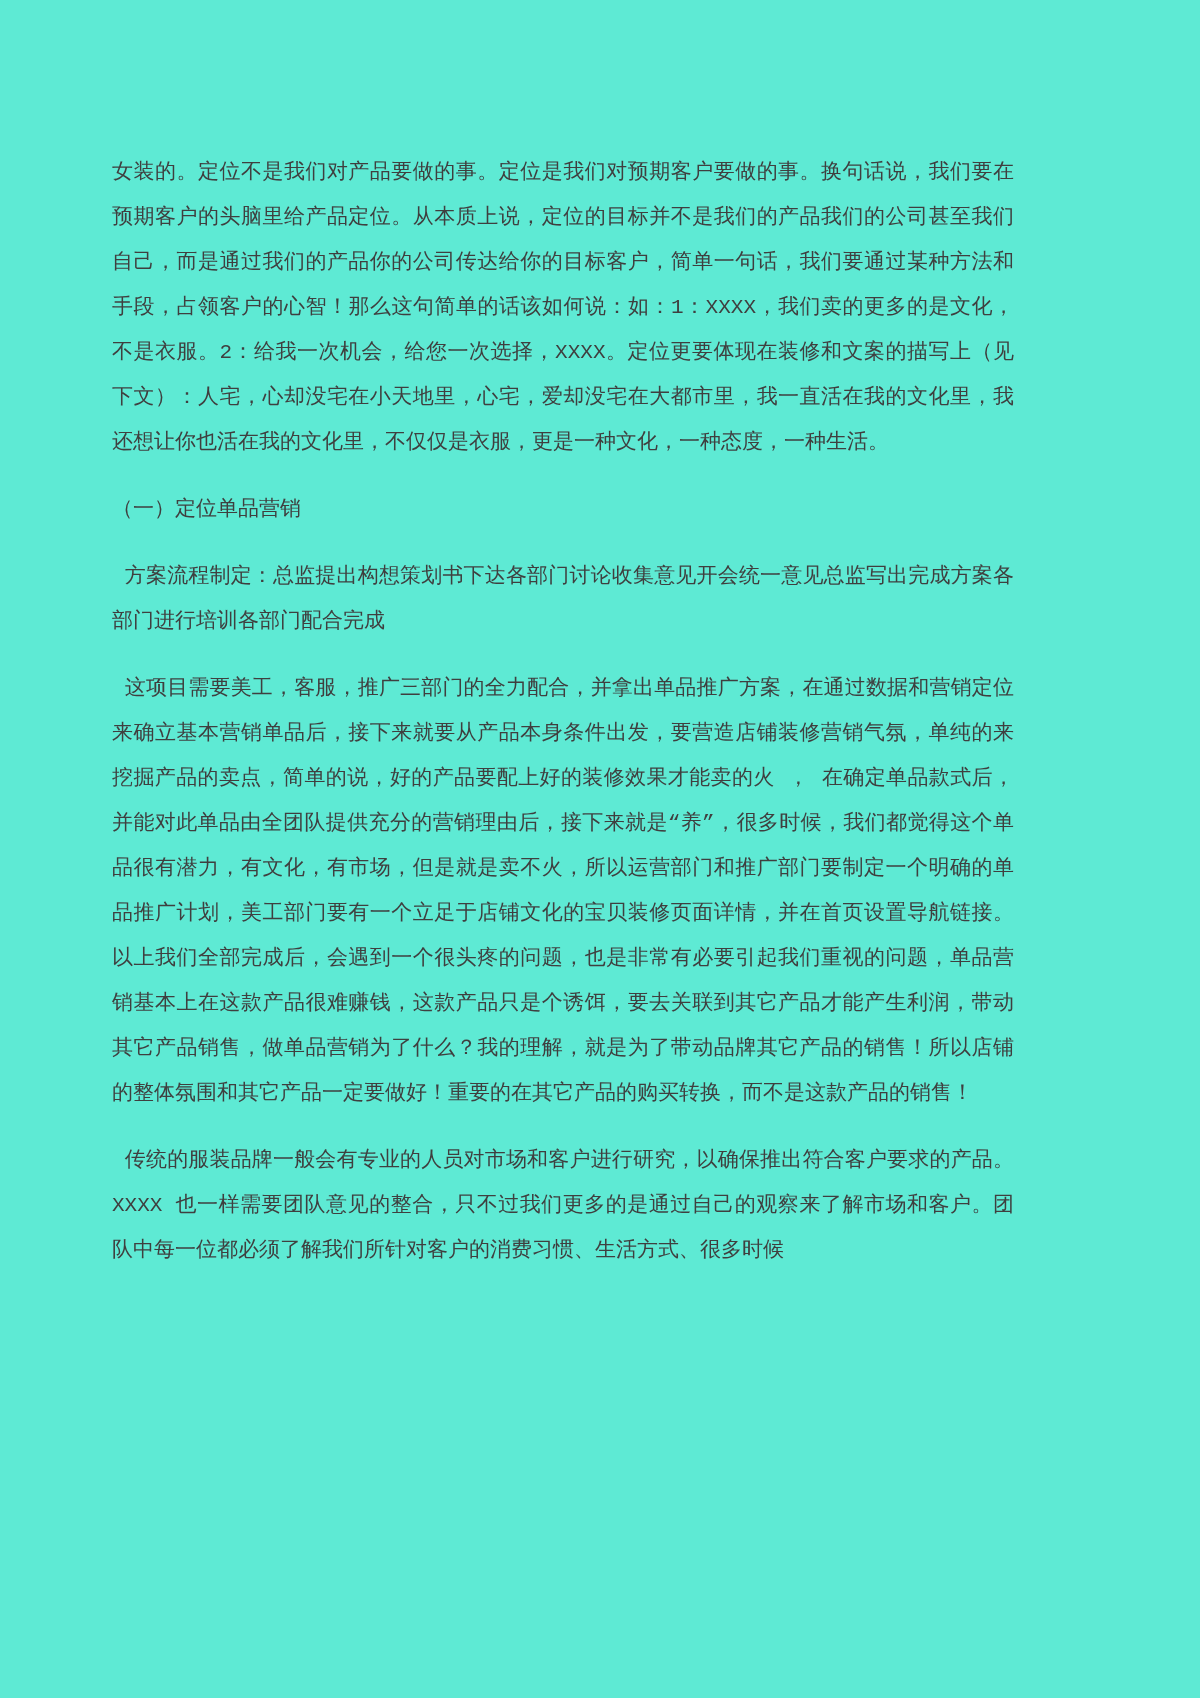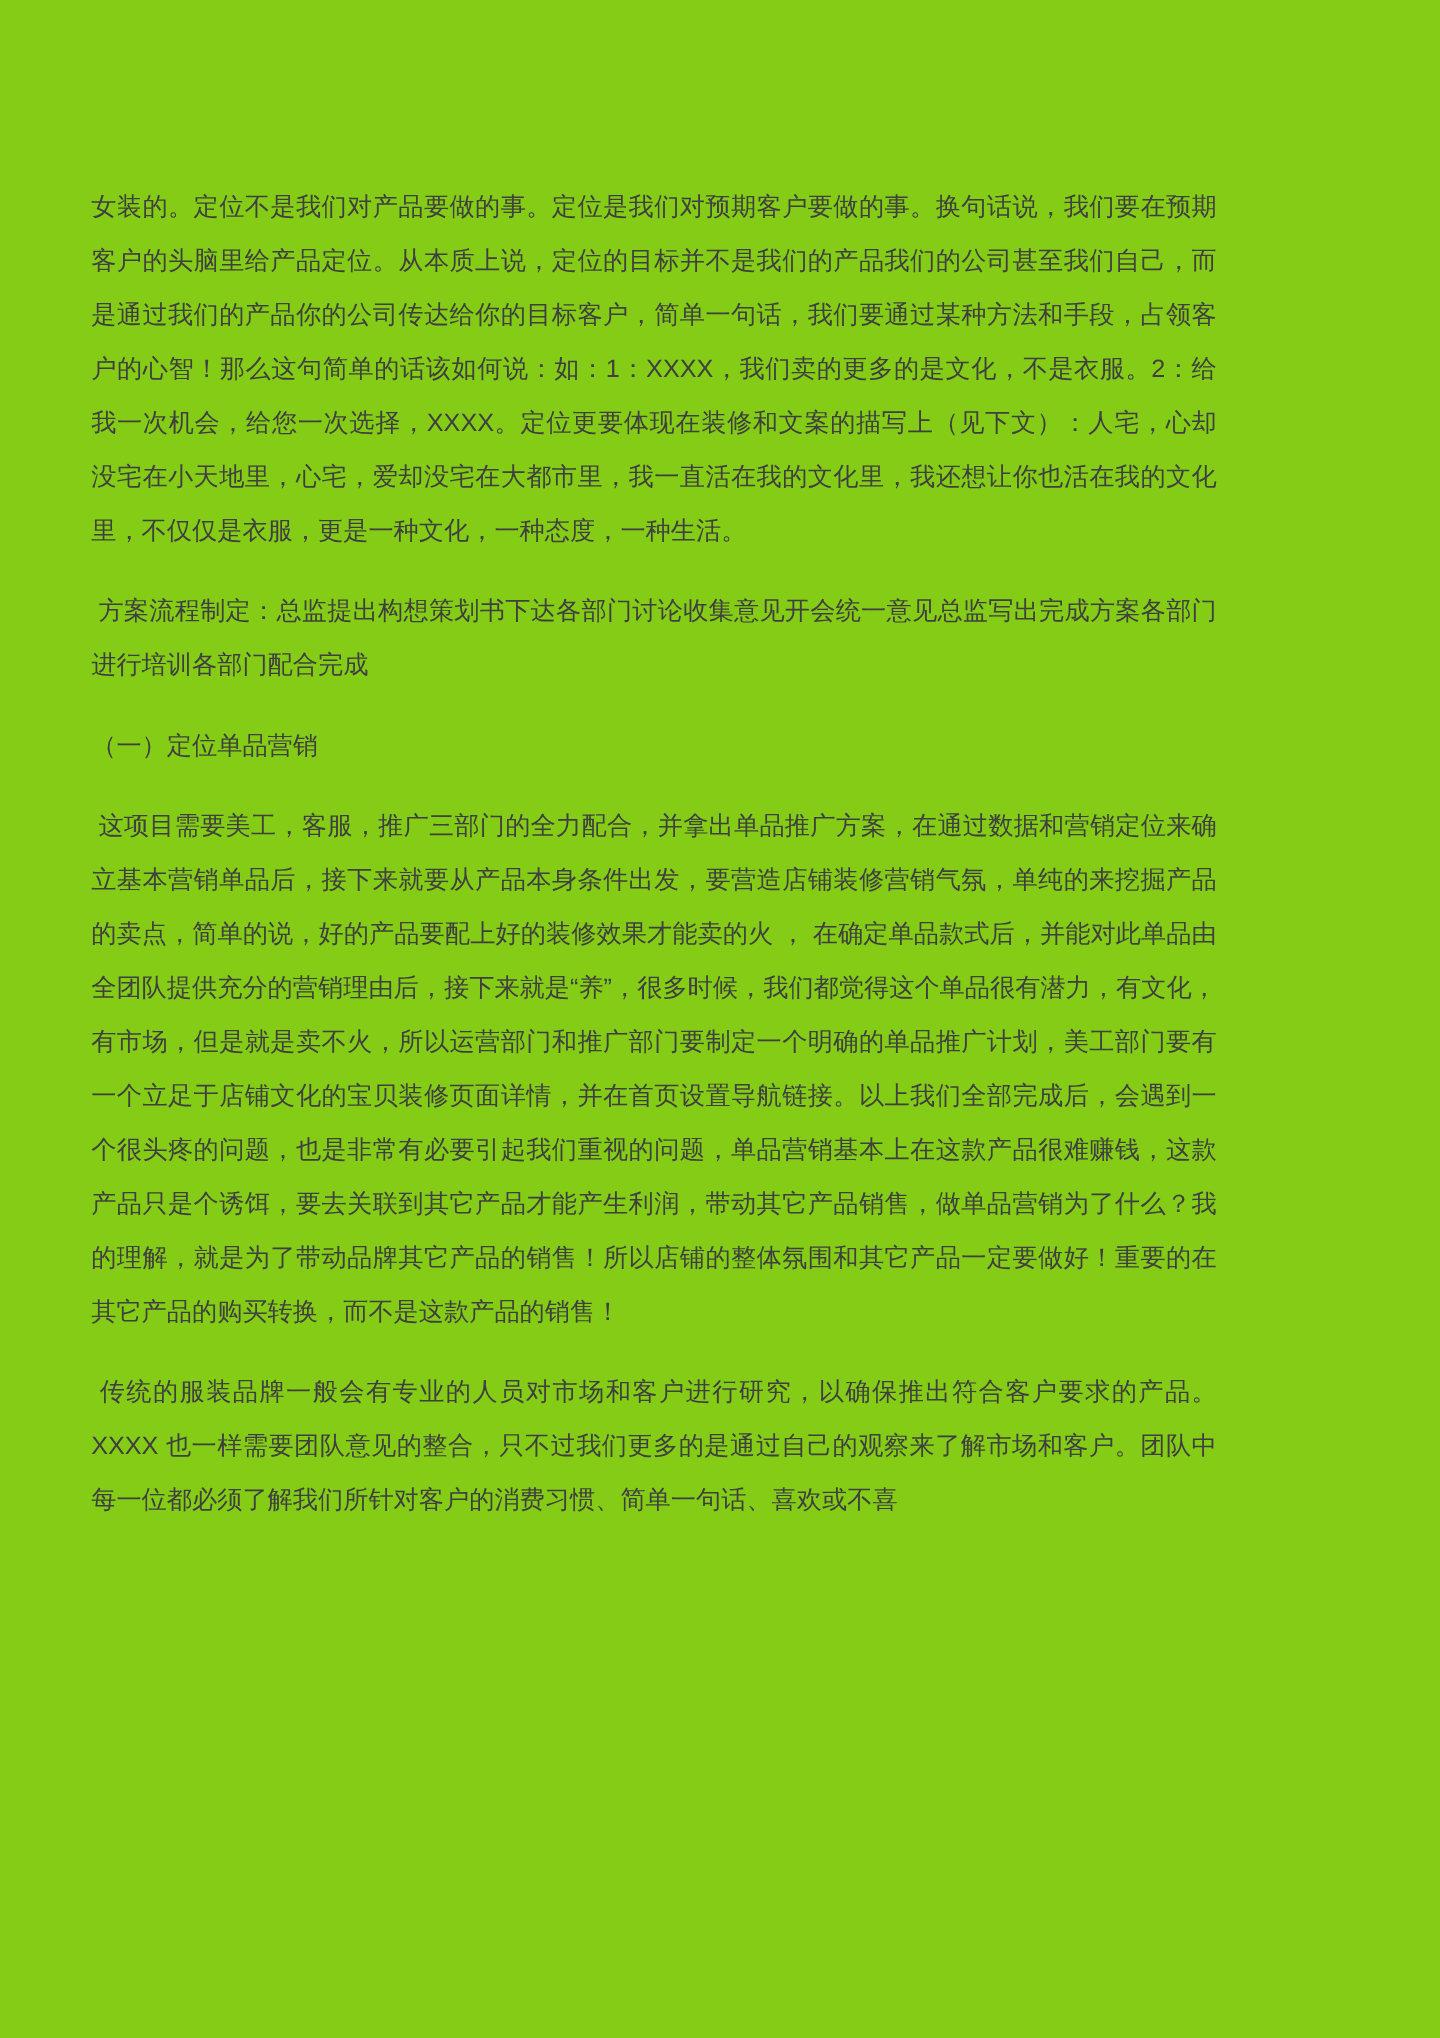--- a/index.html
+++ b/index.html
@@ -5,24 +5,24 @@
   html, body {
     margin: 0;
     padding: 0;
     background: #ffffff;
   }
   .page {
     position: relative;
     box-sizing: border-box;
     width: 1200px;
     height: 1698px;
-    background: #84cc16;
+    background: #5eead4;
     overflow: hidden;
-    padding: 150px 186px 0 76px;
-    font-family: Liberation Sans, sans-serif;
+    padding: 150px 186px 0 112px;
+    font-family: Liberation Mono, monospace;
   }
   .para {
     margin: 0 0 22px 0;
     font-size: 21px;
     line-height: 45px;
     color: #3f3f3f;
     text-align: justify;
     text-justify: inter-character;
     white-space: pre-wrap;
     word-break: normal;
@@ -30,22 +30,22 @@
   .heading {
     text-align: left;
   }
 </style>
 </head>
 <body>
 
 <div class="page">
   <p class="para">女装的。定位不是我们对产品要做的事。定位是我们对预期客户要做的事。换句话说，我们要在预期客户的头脑里给产品定位。从本质上说，定位的目标并不是我们的产品我们的公司甚至我们自己，而是通过我们的产品你的公司传达给你的目标客户，简单一句话，我们要通过某种方法和手段，占领客户的心智！那么这句简单的话该如何说：如：1：XXXX，我们卖的更多的是文化，不是衣服。2：给我一次机会，给您一次选择，XXXX。定位更要体现在装修和文案的描写上（见下文）：人宅，心却没宅在小天地里，心宅，爱却没宅在大都市里，我一直活在我的文化里，我还想让你也活在我的文化里，不仅仅是衣服，更是一种文化，一种态度，一种生活。</p>
 
+  <p class="para heading">（一）定位单品营销</p>
+
   <p class="para"> 方案流程制定：总监提出构想策划书下达各部门讨论收集意见开会统一意见总监写出完成方案各部门进行培训各部门配合完成</p>
-
-  <p class="para heading">（一）定位单品营销</p>
 
   <p class="para"> 这项目需要美工，客服，推广三部门的全力配合，并拿出单品推广方案，在通过数据和营销定位来确立基本营销单品后，接下来就要从产品本身条件出发，要营造店铺装修营销气氛，单纯的来挖掘产品的卖点，简单的说，好的产品要配上好的装修效果才能卖的火 ， 在确定单品款式后，并能对此单品由全团队提供充分的营销理由后，接下来就是“养”，很多时候，我们都觉得这个单品很有潜力，有文化，有市场，但是就是卖不火，所以运营部门和推广部门要制定一个明确的单品推广计划，美工部门要有一个立足于店铺文化的宝贝装修页面详情，并在首页设置导航链接。以上我们全部完成后，会遇到一个很头疼的问题，也是非常有必要引起我们重视的问题，单品营销基本上在这款产品很难赚钱，这款产品只是个诱饵，要去关联到其它产品才能产生利润，带动其它产品销售，做单品营销为了什么？我的理解，就是为了带动品牌其它产品的销售！所以店铺的整体氛围和其它产品一定要做好！重要的在其它产品的购买转换，而不是这款产品的销售！</p>
 
 
 
-  <p class="para"> 传统的服装品牌一般会有专业的人员对市场和客户进行研究，以确保推出符合客户要求的产品。XXXX 也一样需要团队意见的整合，只不过我们更多的是通过自己的观察来了解市场和客户。团队中每一位都必须了解我们所针对客户的消费习惯、简单一句话、喜欢或不喜</p>
+  <p class="para"> 传统的服装品牌一般会有专业的人员对市场和客户进行研究，以确保推出符合客户要求的产品。XXXX 也一样需要团队意见的整合，只不过我们更多的是通过自己的观察来了解市场和客户。团队中每一位都必须了解我们所针对客户的消费习惯、生活方式、很多时候</p>
 </div>
 
 </body></html>

